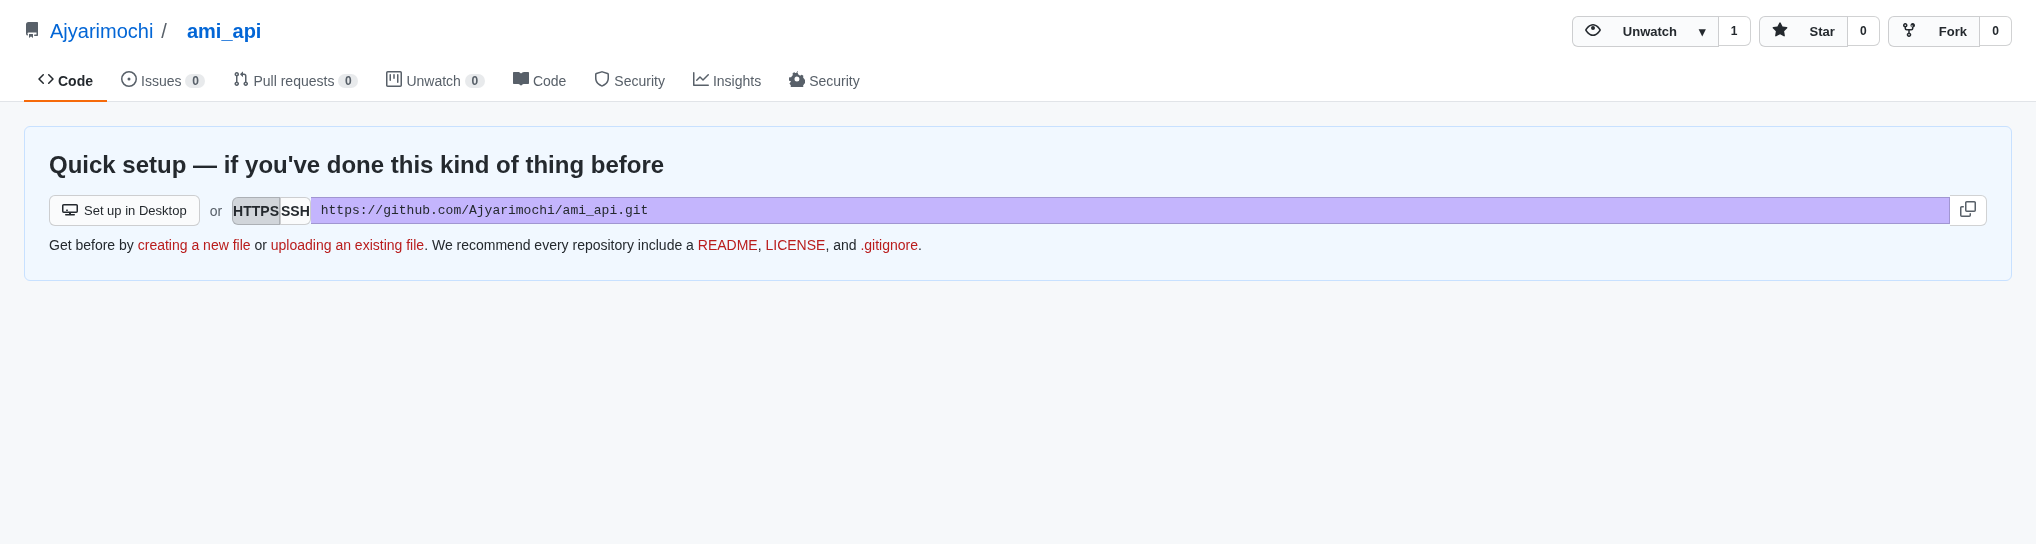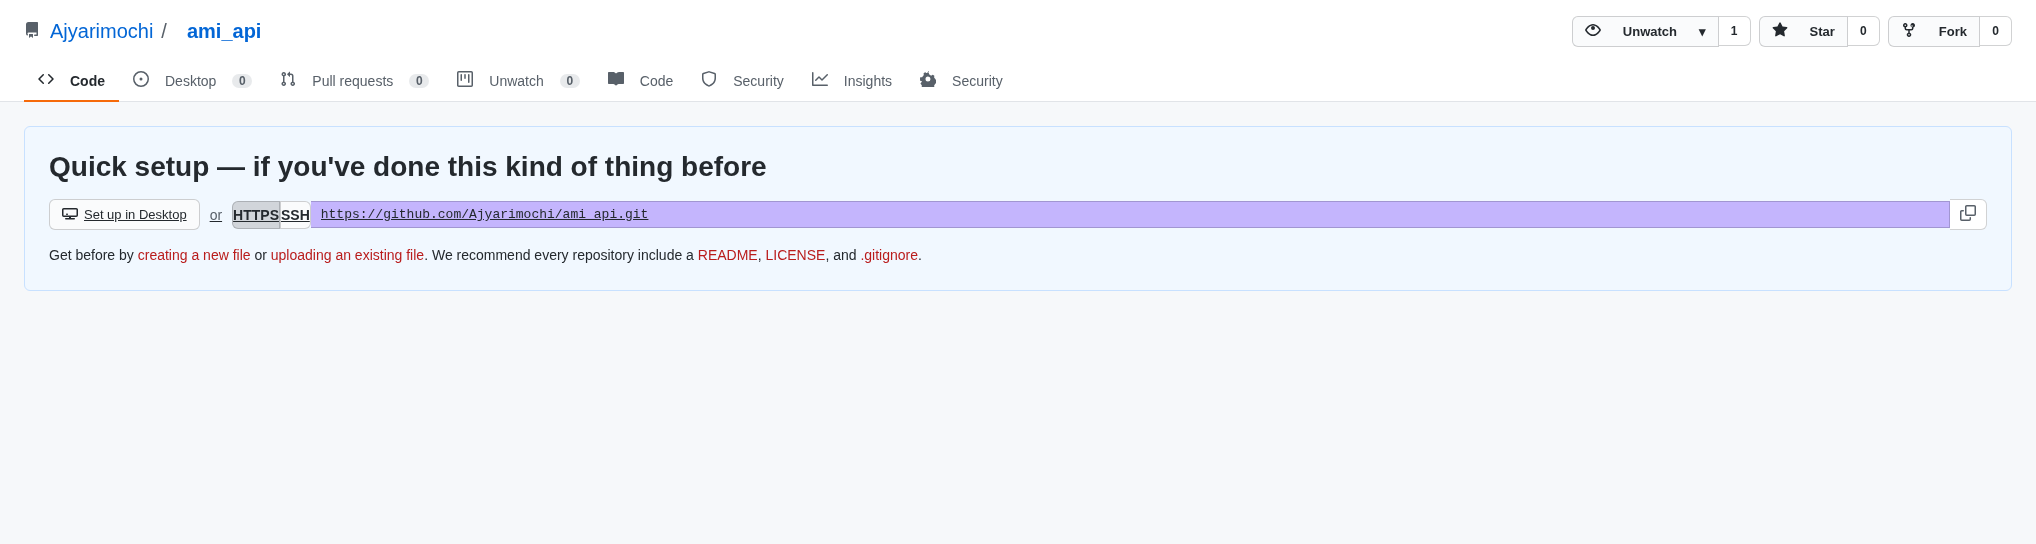--- a/index.html
+++ b/index.html
@@ -92,21 +92,21 @@
     .nav-tabs {
       display: flex;
       align-items: flex-end;
       gap: 0;
       border-bottom: none;
       margin-top: 2px;
     }
     .tab-item {
       display: flex;
       align-items: center;
-      gap: 16px;
+      gap: 4px;
       padding: 10px 14px;
       font-size: 14px;
       color: #586069;
       cursor: pointer;
       border-bottom: 2px solid transparent;
       white-space: nowrap;
       text-decoration: none;
       margin-bottom: -1px;
     }
     .tab-item.active {
@@ -129,31 +129,30 @@
     .main-content {
       padding: 24px;
     }
     .quick-setup-box {
       background: #f1f8ff;
       border: 1px solid #c8e1ff;
       border-radius: 6px;
       padding: 24px;
     }
     .quick-setup-title {
-      font-size: 28px;
+      font-size: 24px;
       font-weight: 700;
       color: #24292e;
       margin-bottom: 16px;
     }
     .clone-row {
       display: flex;
       align-items: center;
       gap: 0;
-      margin-bottom: 14px;
-      text-decoration: underline;
+      margin-bottom: 8px;
     }
     .setup-desktop-btn {
       display: inline-flex;
       align-items: center;
       gap: 6px;
       padding: 5px 12px;
       font-size: 13px;
       color: #24292e;
       background: #fafbfc;
       border: 1px solid rgba(27,31,35,.2);
@@ -294,21 +293,21 @@
       <span>Code</span>
     </a>
 
     <a class="tab-item">
       <span>
         <svg width="16" height="16" viewBox="0 0 16 16" fill="currentColor">
           <path d="M8 9.5a1.5 1.5 0 100-3 1.5 1.5 0 000 3z"></path>
             <path d="M8 0a8 8 0 100 16A8 8 0 008 0zM1.5 8a6.5 6.5 0 1113 0 6.5 6.5 0 01-13 0z"></path>
         </svg>
       </span>
-      <span>Desktop</span>
+      <span>Issues</span>
       <span class="tab-badge">0</span>
     </a>
 
     <a class="tab-item">
       <span>
         <svg width="16" height="16" viewBox="0 0 16 16" fill="currentColor">
           <path d="M7.177 3.073L9.573.677A.25.25 0 0110 .854v4.792a.25.25 0 01-.427.177L7.177 3.427a.25.25 0 010-.354zM3.75 2.5a.75.75 0 100 1.5.75.75 0 000-1.5zm-2.25.75a2.25 2.25 0 113 2.122v5.256a2.251 2.251 0 11-1.5 0V5.372A2.25 2.25 0 011.5 3.25zM11 2.5h-1V4h1a1 1 0 011 1v5.628a2.251 2.251 0 101.5 0V5A2.5 2.5 0 0011 2.5zm1 10.25a.75.75 0 111.5 0 .75.75 0 01-1.5 0zM3.75 12a.75.75 0 100 1.5.75.75 0 000-1.5z"></path>
         </svg>
       </span>
       <span>Pull requests</span>

